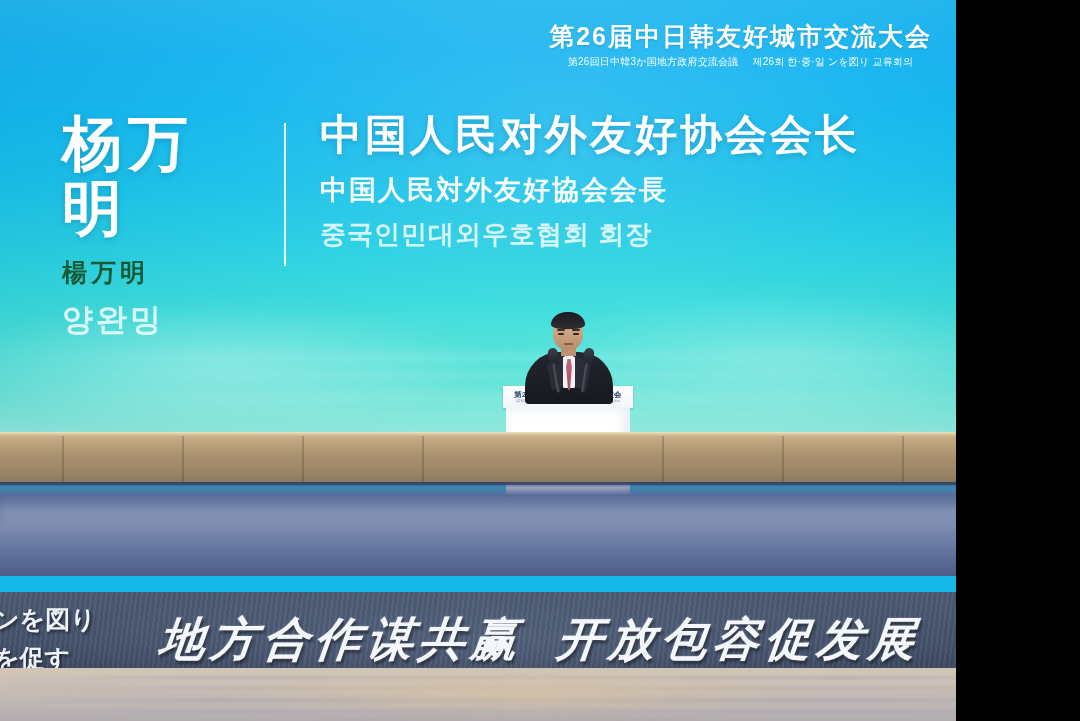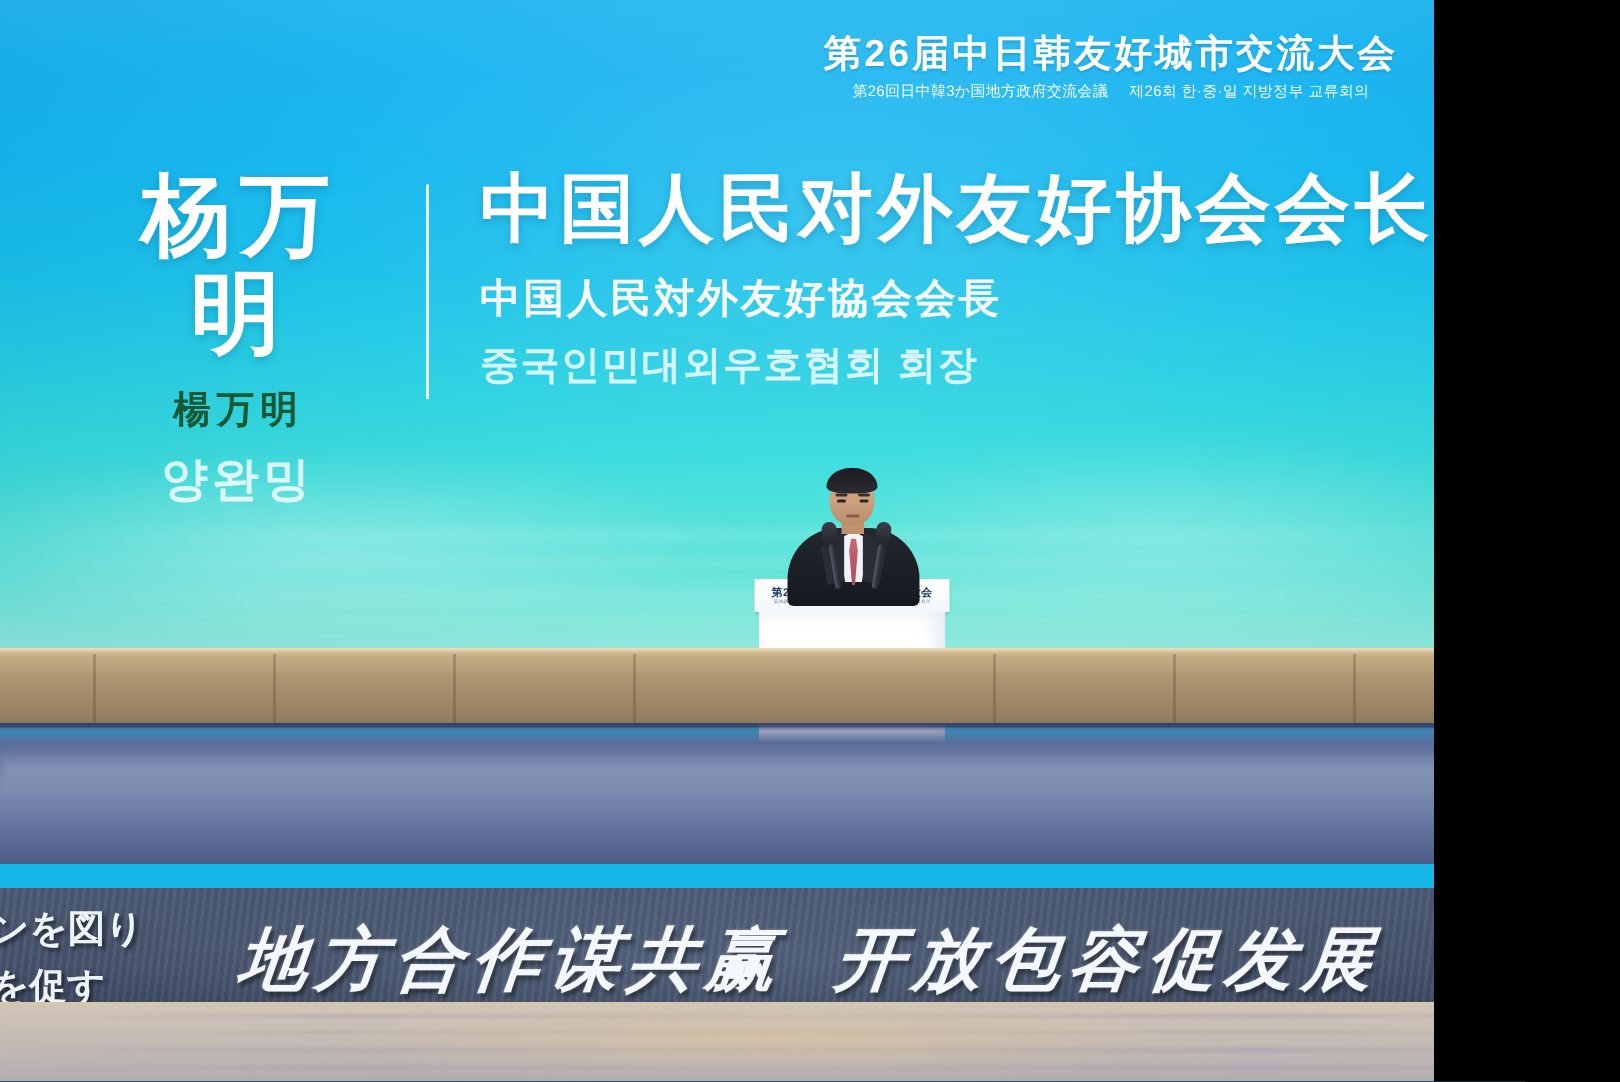--- a/index.html
+++ b/index.html
@@ -113,21 +113,21 @@
   .nameplate {
     position: absolute;
     left: 62px;
     top: 112px;
     display: flex;
     align-items: flex-start;
     color: #ffffff;
   }
   .np-left {
     width: 222px;
-    text-align: center;
+    text-align: left;
     padding-right: 32px;
     box-sizing: border-box;
     font-family: Liberation Serif, serif;
   }
   .np-name-cn {
     font-size: 60px;
     font-weight: bold;
     letter-spacing: 6px;
     line-height: 1.08;
     margin-right: -6px;
@@ -155,21 +155,21 @@
     width: 2px;
     height: 143px;
     background: rgba(255,255,255,0.92);
     margin-top: 11px;
     flex: 0 0 auto;
   }
   .np-right {
     padding-left: 34px;
   }
   .np-title-cn {
-    font-size: 50px;
+    font-size: 42px;
     font-weight: bold;
     letter-spacing: 3px;
     line-height: 1.1;
     text-shadow: 0 2px 6px rgba(0,80,130,0.28);
   }
   .np-title-ja {
     font-size: 27px;
     font-weight: bold;
     letter-spacing: 2px;
     margin-top: 14px;
@@ -516,21 +516,21 @@
   <div class="led-glow-right"></div>
   <div class="led-band b1"></div>
   <div class="led-band b2"></div>
   <div class="led-band b3"></div>
   <div class="led-band b4"></div>
 
   <div class="event-lockup">
     <div class="event-title-cn">第26届中日韩友好城市交流大会</div>
     <div class="event-sub-row">
       <div class="event-sub-ja">第26回日中韓3か国地方政府交流会議</div>
-      <div class="event-sub-ko">제26회 한·중·일 지방정부 교류회의</div>
+      <div class="event-sub-ko">제26회 한·중·일 ンを図り 교류회의</div>
     </div>
   </div>
 
   <div class="nameplate">
     <div class="np-left">
       <div class="np-name-cn">杨万明</div>
       <div class="np-name-ja">楊万明</div>
       <div class="np-name-ko">양완밍</div>
     </div>
     <div class="np-divider"></div>

